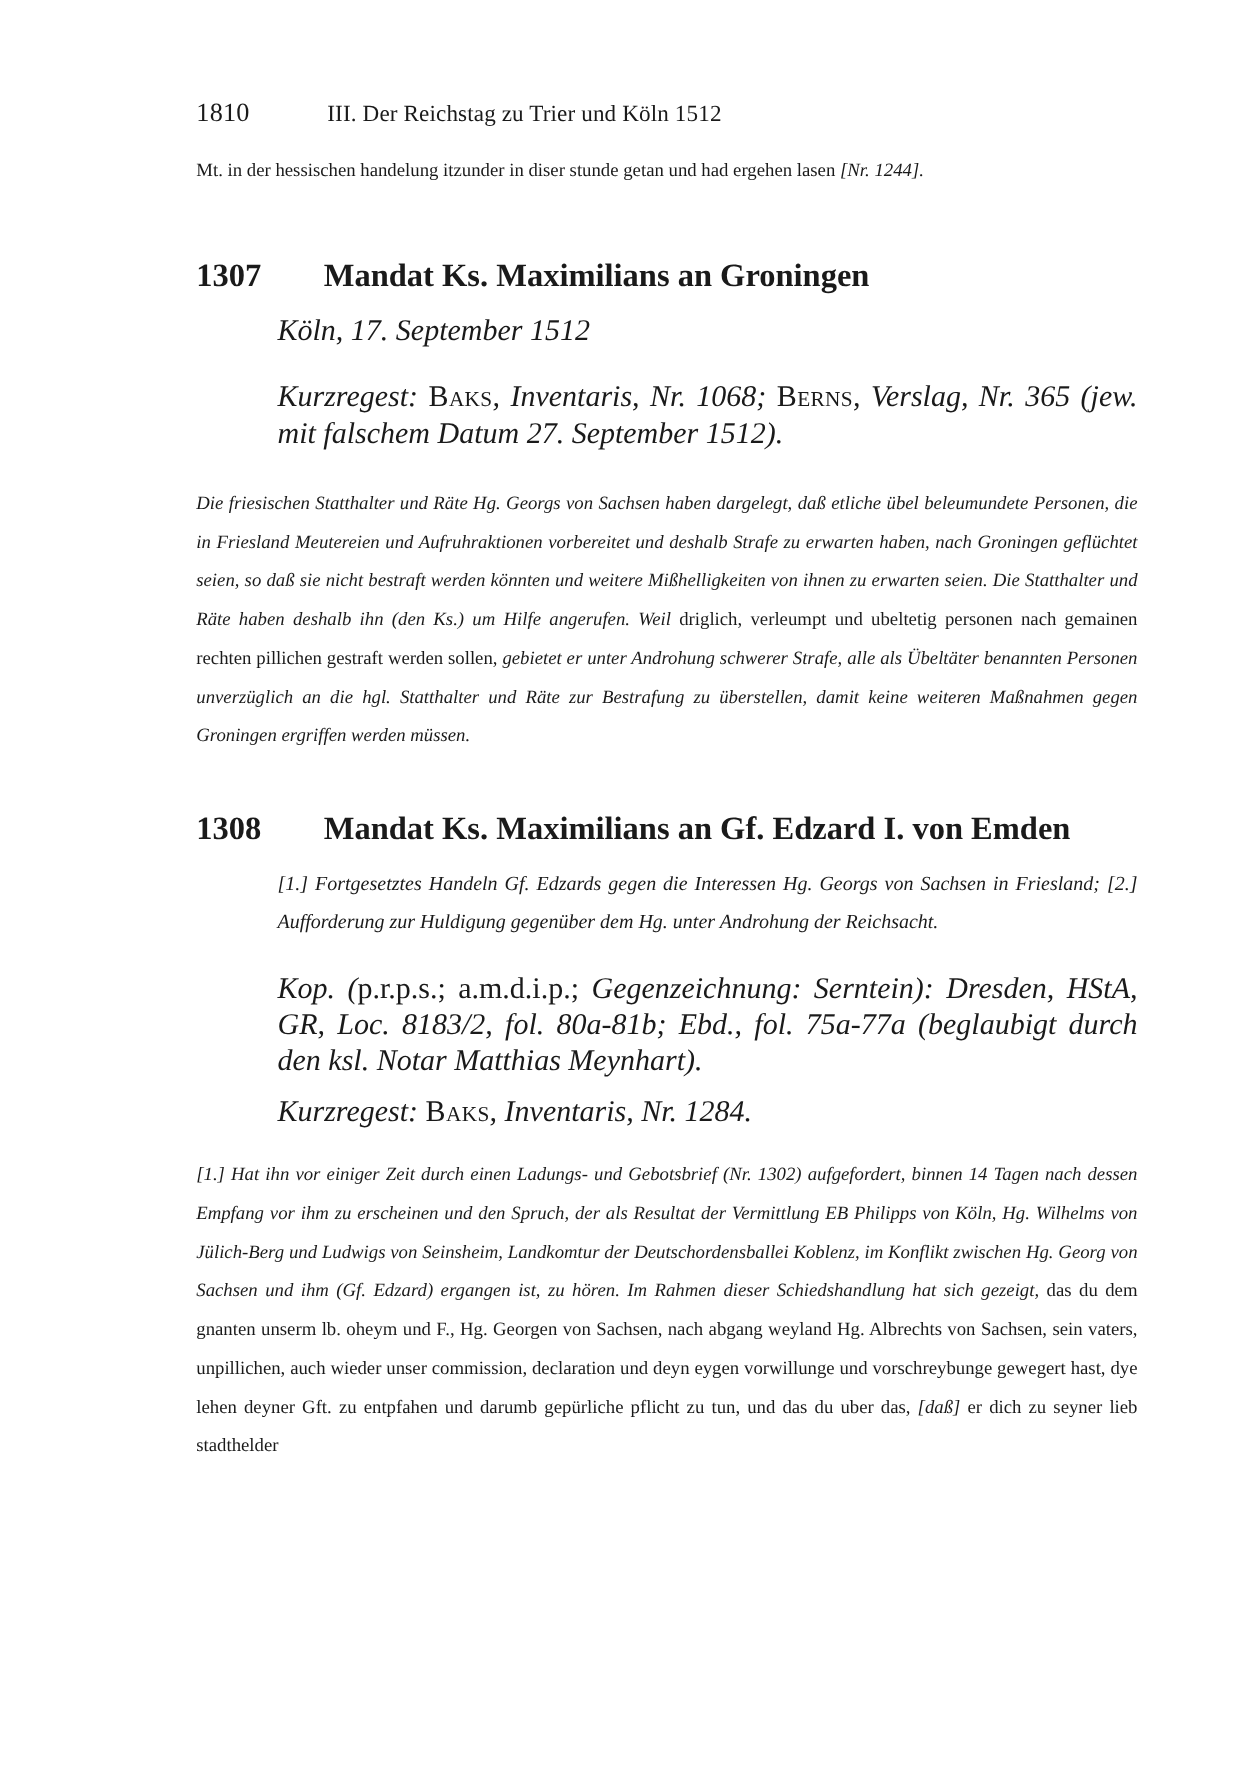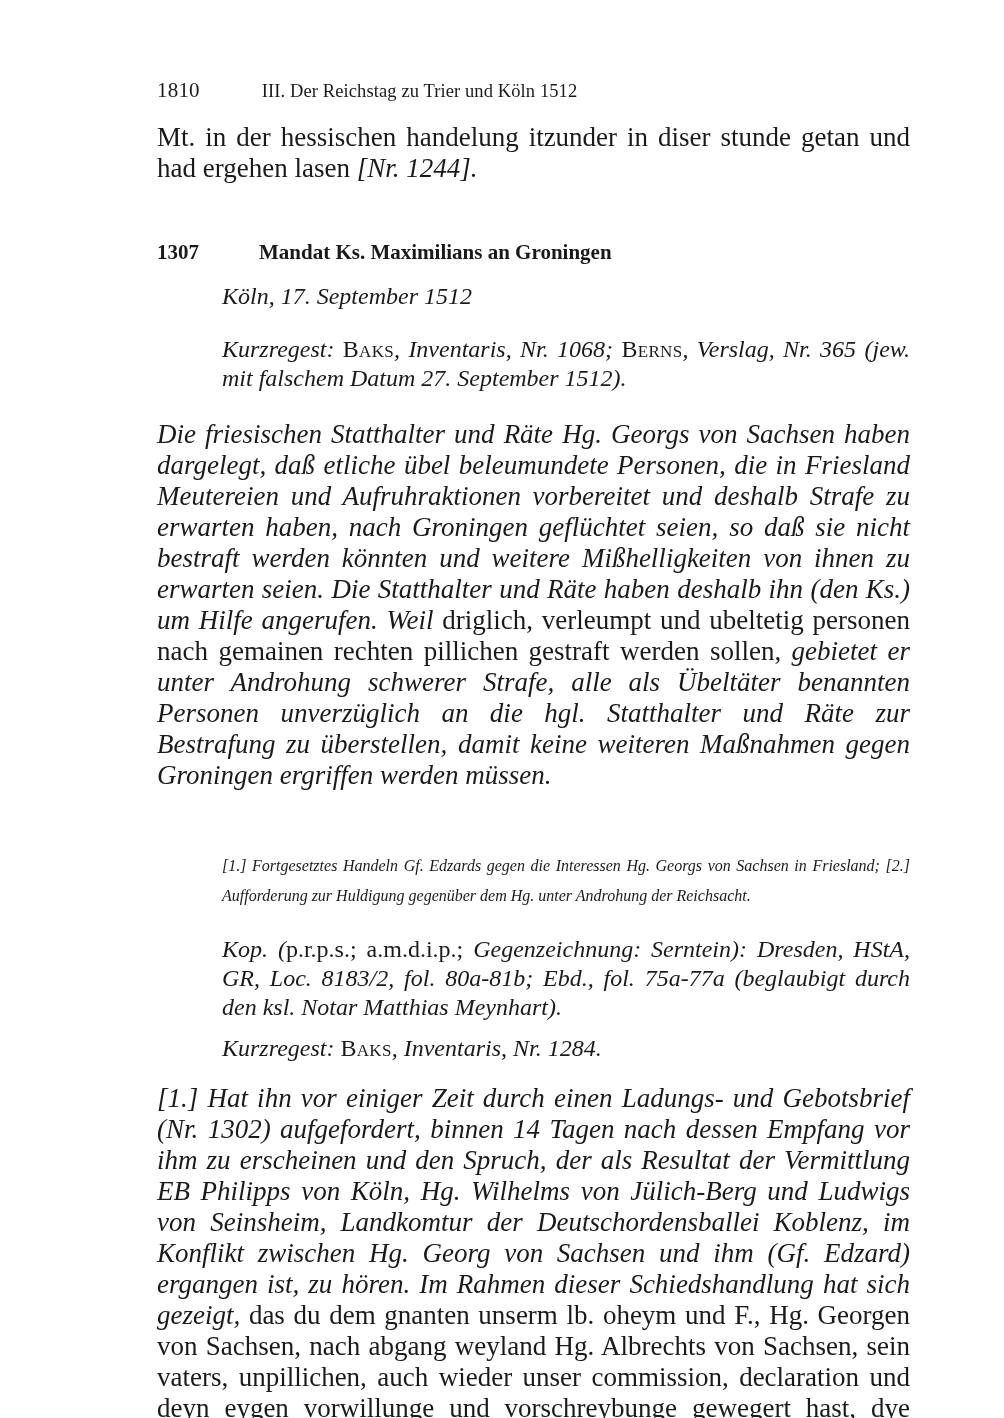--- a/index.html
+++ b/index.html
@@ -47,21 +47,21 @@
 
   
   .column {
     position: absolute;
     top: 122px;
     left: 157px;
     width: 753px;
   }
 
   .para {
-    font-size: 27px;
+    font-size: 15px;
     line-height: 31px;
     text-align: justify;
     text-justify: inter-word;
     margin: 0;
     hyphens: manual;
   }
   .para.body {
     font-style: italic;
   }
 
@@ -70,21 +70,21 @@
   .it { font-style: italic; }
   .sc {
     font-variant: small-caps;
     font-style: normal;
     letter-spacing: 0.3px;
   }
 
   
   .entry-heading {
     font-weight: bold;
-    font-size: 21px;
+    font-size: 26px;
     line-height: 28px;
     display: flex;
     align-items: baseline;
     white-space: nowrap;
   }
   .entry-number {
     width: 62px;
     flex: 0 0 62px;
     font-weight: bold;
   }
@@ -139,20 +139,24 @@
       <div class="sp-12"></div>
       <div class="sp-12"></div>
       <div class="meta"><span class="it">Kurzregest:</span><span class="it"> </span><span class="sc">Baks</span><span class="it">, Inventaris, Nr. 1068; </span><span class="sc">Berns</span><span class="it">, Verslag, Nr. 365 (jew. mit falschem Datum 27. September 1512).</span></div>
       <div class="sp-26"></div>
       <p class="para body"><span class="it">Die friesischen Statthalter und Räte Hg. Georgs von Sachsen haben dargelegt, daß etliche übel beleumundete Personen, die in Friesland Meutereien und Aufruhraktionen vorbereitet und deshalb Strafe zu erwarten haben, nach Groningen geflüchtet seien, so daß sie nicht bestraft werden könnten und weitere Mißhelligkeiten von ihnen zu erwarten seien. Die Statthalter und Räte haben deshalb ihn (den Ks.) um Hilfe angerufen. Weil </span><span class="rm">driglich, verleumpt und ubeltetig personen nach gemainen rechten pillichen gestraft werden sollen, </span><span class="it">gebietet er unter Androhung schwerer Strafe, alle als Übeltäter benannten Personen unverzüglich an die hgl. Statthalter und Räte zur Bestrafung zu überstellen, damit keine weiteren Maßnahmen gegen Groningen ergriffen werden müssen.</span></p>
     </div>
 
     <div class="sp-44"></div>
 
     <div class="entry">
+      <div class="entry-heading">
+        <span class="entry-number">1308</span>
+        <span class="entry-title">Mandat Ks. Maximilians an Gf. Edzard I. von Emden</span>
+      </div>
       <div class="sp-16"></div>
       <div class="meta summary">[1.] Fortgesetztes Handeln Gf. Edzards gegen die Interessen Hg. Georgs von Sachsen in Friesland; [2.] Aufforderung zur Huldigung gegenüber dem Hg. unter Androhung der Reichsacht.</div>
       <div class="sp-12"></div>
       <div class="sp-12"></div>
       <div class="meta"><span class="it">Kop. (</span><span class="rm">p.r.p.s.; a.m.d.i.p.;</span><span class="it"> Gegenzeichnung: Serntein): Dresden, HStA, GR, Loc. 8183/2, fol. 80a-81b; Ebd., fol. 75a-77a (beglaubigt durch den ksl. Notar Matthias Meynhart).</span></div>
       <div class="sp-12"></div>
       <div class="meta"><span class="it">Kurzregest:</span><span class="it"> </span><span class="sc">Baks</span><span class="it">, Inventaris, Nr. 1284.</span></div>
       <div class="sp-20"></div>
       <p class="para body"><span class="it">[1.] Hat ihn vor einiger Zeit durch einen Ladungs- und Gebotsbrief (Nr. 1302) aufgefordert, binnen 14 Tagen nach dessen Empfang vor ihm zu erscheinen und den Spruch, der als Resultat der Vermittlung EB Philipps von Köln, Hg. Wilhelms von Jülich-Berg und Ludwigs von Seinsheim, Landkomtur der Deutschordensballei Koblenz, im Konflikt zwischen Hg. Georg von Sachsen und ihm (Gf. Edzard) ergangen ist, zu hören. Im Rahmen dieser Schiedshandlung hat sich gezeigt, </span><span class="rm">das du dem gnanten unserm lb. oheym und F., Hg. Georgen von Sachsen, nach abgang weyland Hg. Albrechts von Sachsen, sein vaters, unpillichen, auch wieder unser commission, declaration und deyn eygen vorwillunge und vorschreybunge gewegert hast, dye lehen deyner Gft. zu entpfahen und darumb gepürliche pflicht zu tun, und das du uber das, </span><span class="it">[daß]</span><span class="rm"> er dich zu seyner lieb stadthelder</span></p>
     </div>

